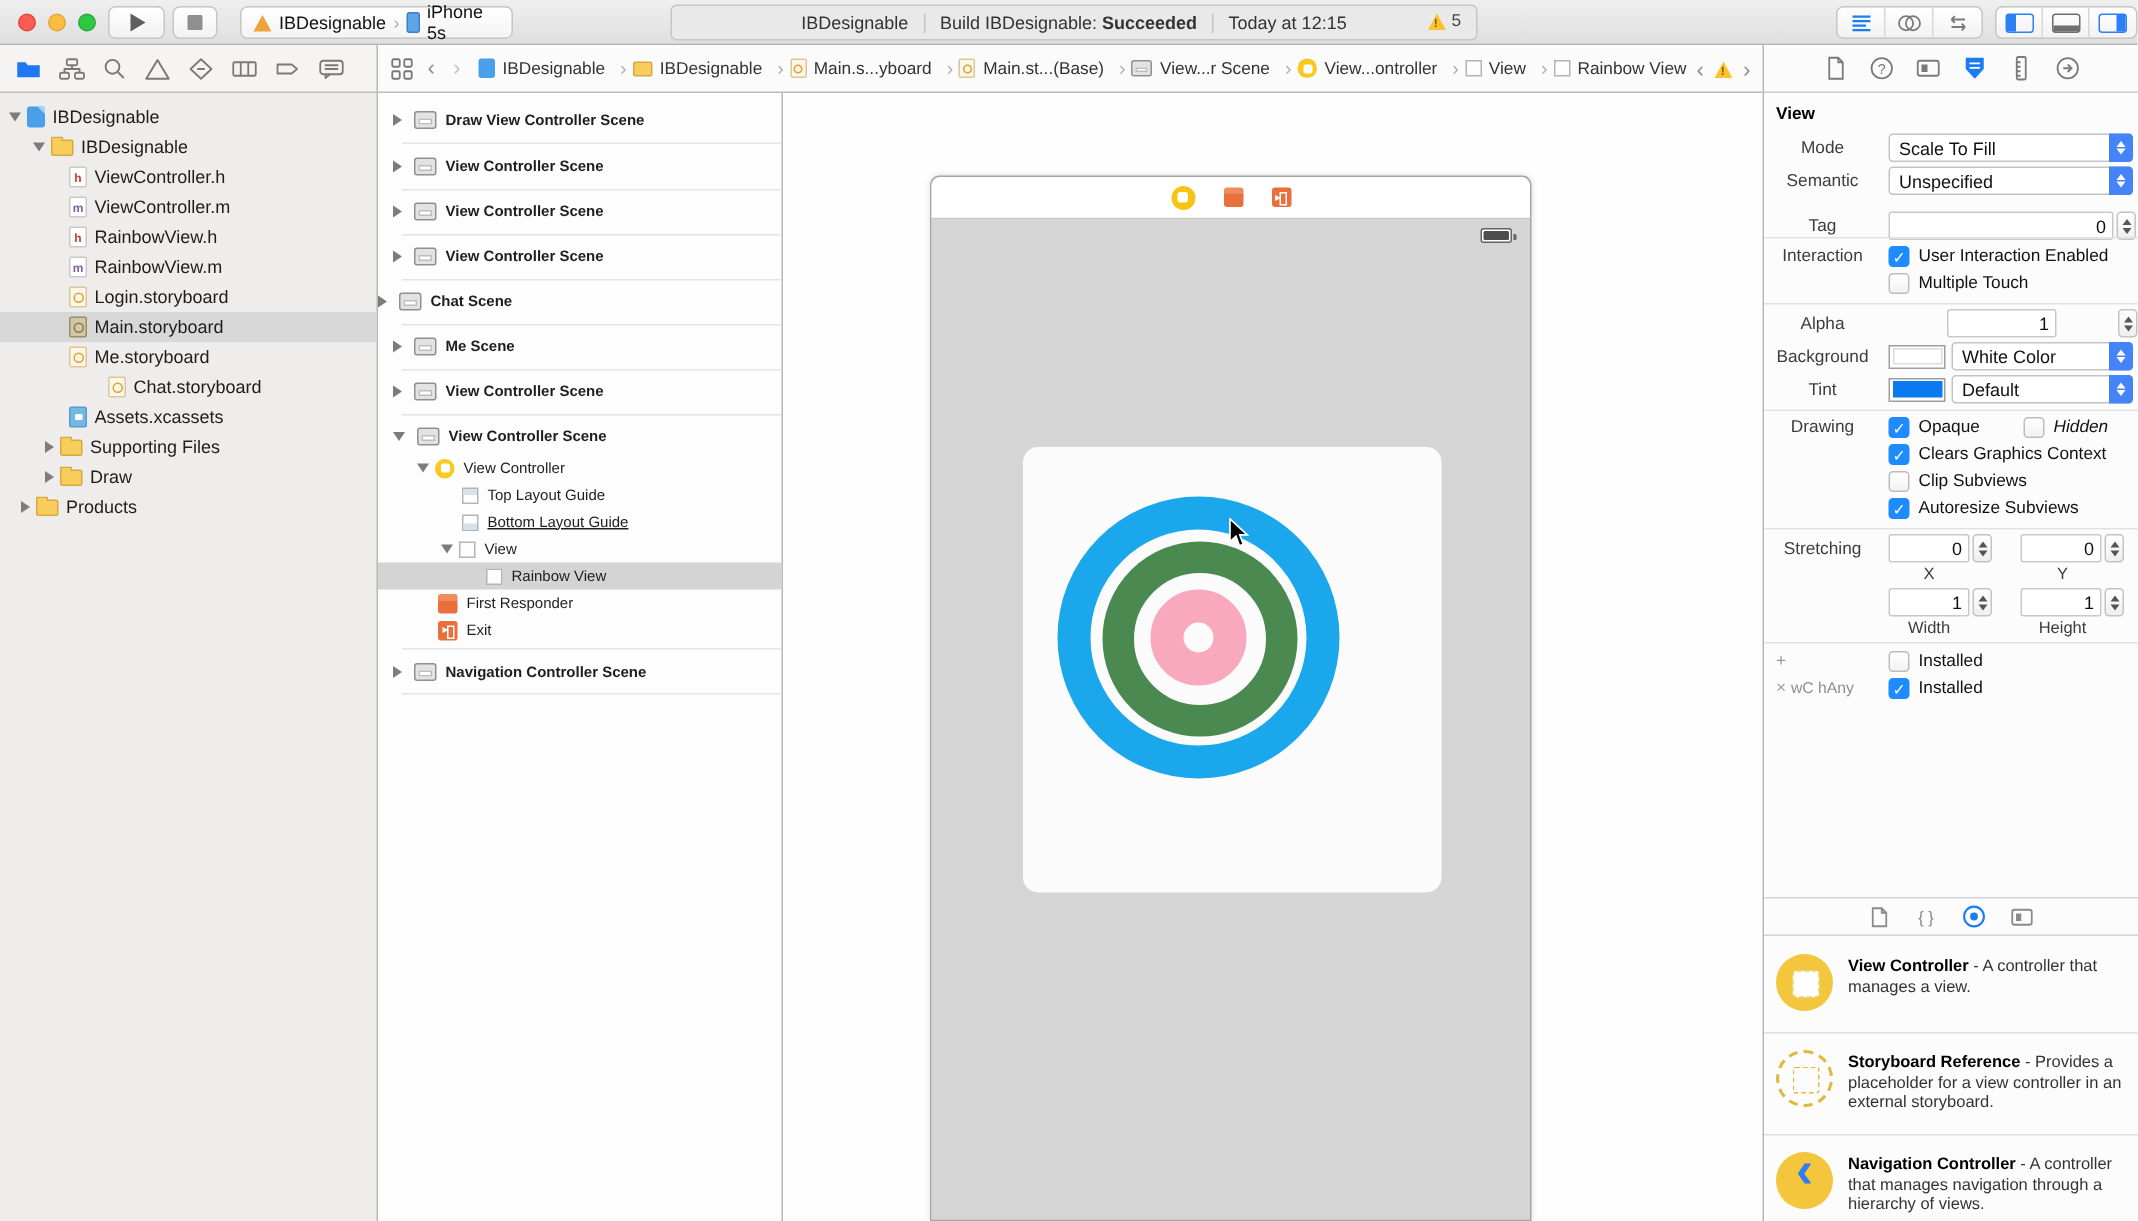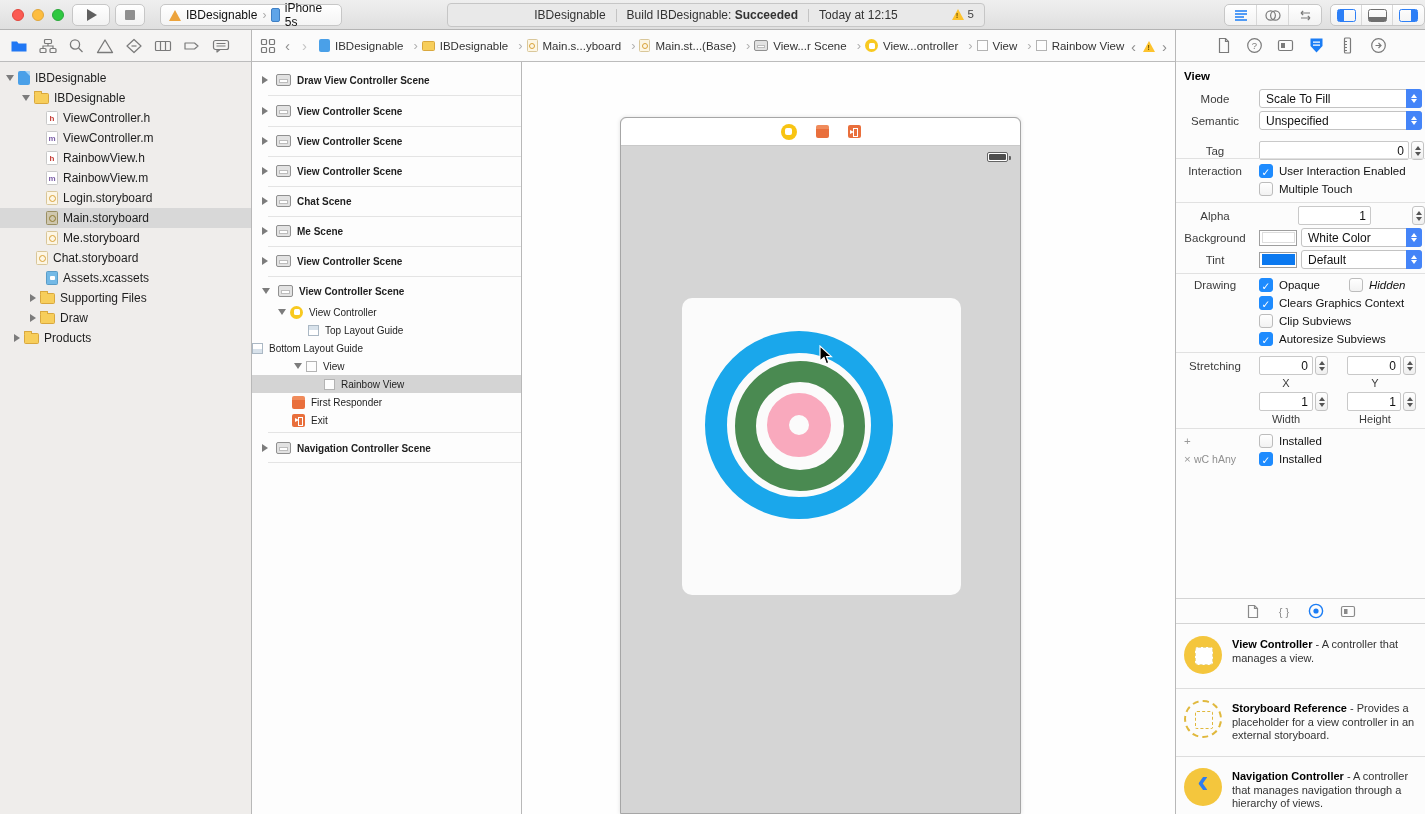--- a/index.html
+++ b/index.html
@@ -282,21 +282,21 @@
       <span>Login.storyboard</span>
     </div>
   <div class="nrow sel" style="padding-left:46px;">
       <span class="fi fi-sb dark"></span>
       <span>Main.storyboard</span>
     </div>
   <div class="nrow" style="padding-left:46px;">
       <span class="fi fi-sb"></span>
       <span>Me.storyboard</span>
     </div>
-  <div class="nrow" style="padding-left:36px;">
+  <div class="nrow" style="padding-left:72px;">
       <span class="fi fi-sb"></span>
       <span>Chat.storyboard</span>
     </div>
   <div class="nrow" style="padding-left:46px;">
       <span class="fi fi-as"></span>
       <span>Assets.xcassets</span>
     </div>
   <div class="nrow" style="padding-left:30px;">
       <span class="tri-r"></span>
       <span class="fold"></span>
@@ -383,21 +383,21 @@
         <span class="scicon"></span>
         <b>View Controller Scene</b>
       </div>
     <div class="osep" style="top:94px;"></div>
     <div class="orow" style="top:97px;height:24px;padding-left:10px;">
         <span class="tri-r"></span>
         <span class="scicon"></span>
         <b>View Controller Scene</b>
       </div>
     <div class="osep" style="top:124px;"></div>
-    <div class="orow" style="top:127px;height:24px;padding-left:10px;text-align:right;">
+    <div class="orow" style="top:127px;height:24px;text-align:right;">
         <span class="tri-r"></span>
         <span class="scicon"></span>
         <b>Chat Scene</b>
       </div>
     <div class="osep" style="top:154px;"></div>
     <div class="orow" style="top:157px;height:24px;padding-left:10px;">
         <span class="tri-r"></span>
         <span class="scicon"></span>
         <b>Me Scene</b>
       </div>
@@ -415,21 +415,21 @@
       </div>
     <div class="orow" style="top:241px;height:18px;padding-left:26px;">
         <span class="tri-d"></span>
         <span class="mi-vc" style="margin-right:6px;flex:none;"></span>
         <span>View Controller</span>
       </div>
     <div class="orow" style="top:259px;height:18px;padding-left:56px;">
         <span class="lgicon lg-top"></span>
         <span>Top Layout Guide</span>
       </div>
-    <div class="orow" style="top:277px;height:18px;">
+    <div class="orow" style="top:277px;height:18px;padding-left:56px;text-decoration:underline;">
         <span class="lgicon lg-bot"></span>
         <span>Bottom Layout Guide</span>
       </div>
     <div class="orow" style="top:295px;height:18px;padding-left:42px;">
         <span class="tri-d"></span>
         <span class="vicon"></span>
         <span>View</span>
       </div>
     <div class="orow sel" style="top:313px;height:18px;padding-left:72px;">
         <span class="vicon"></span>

